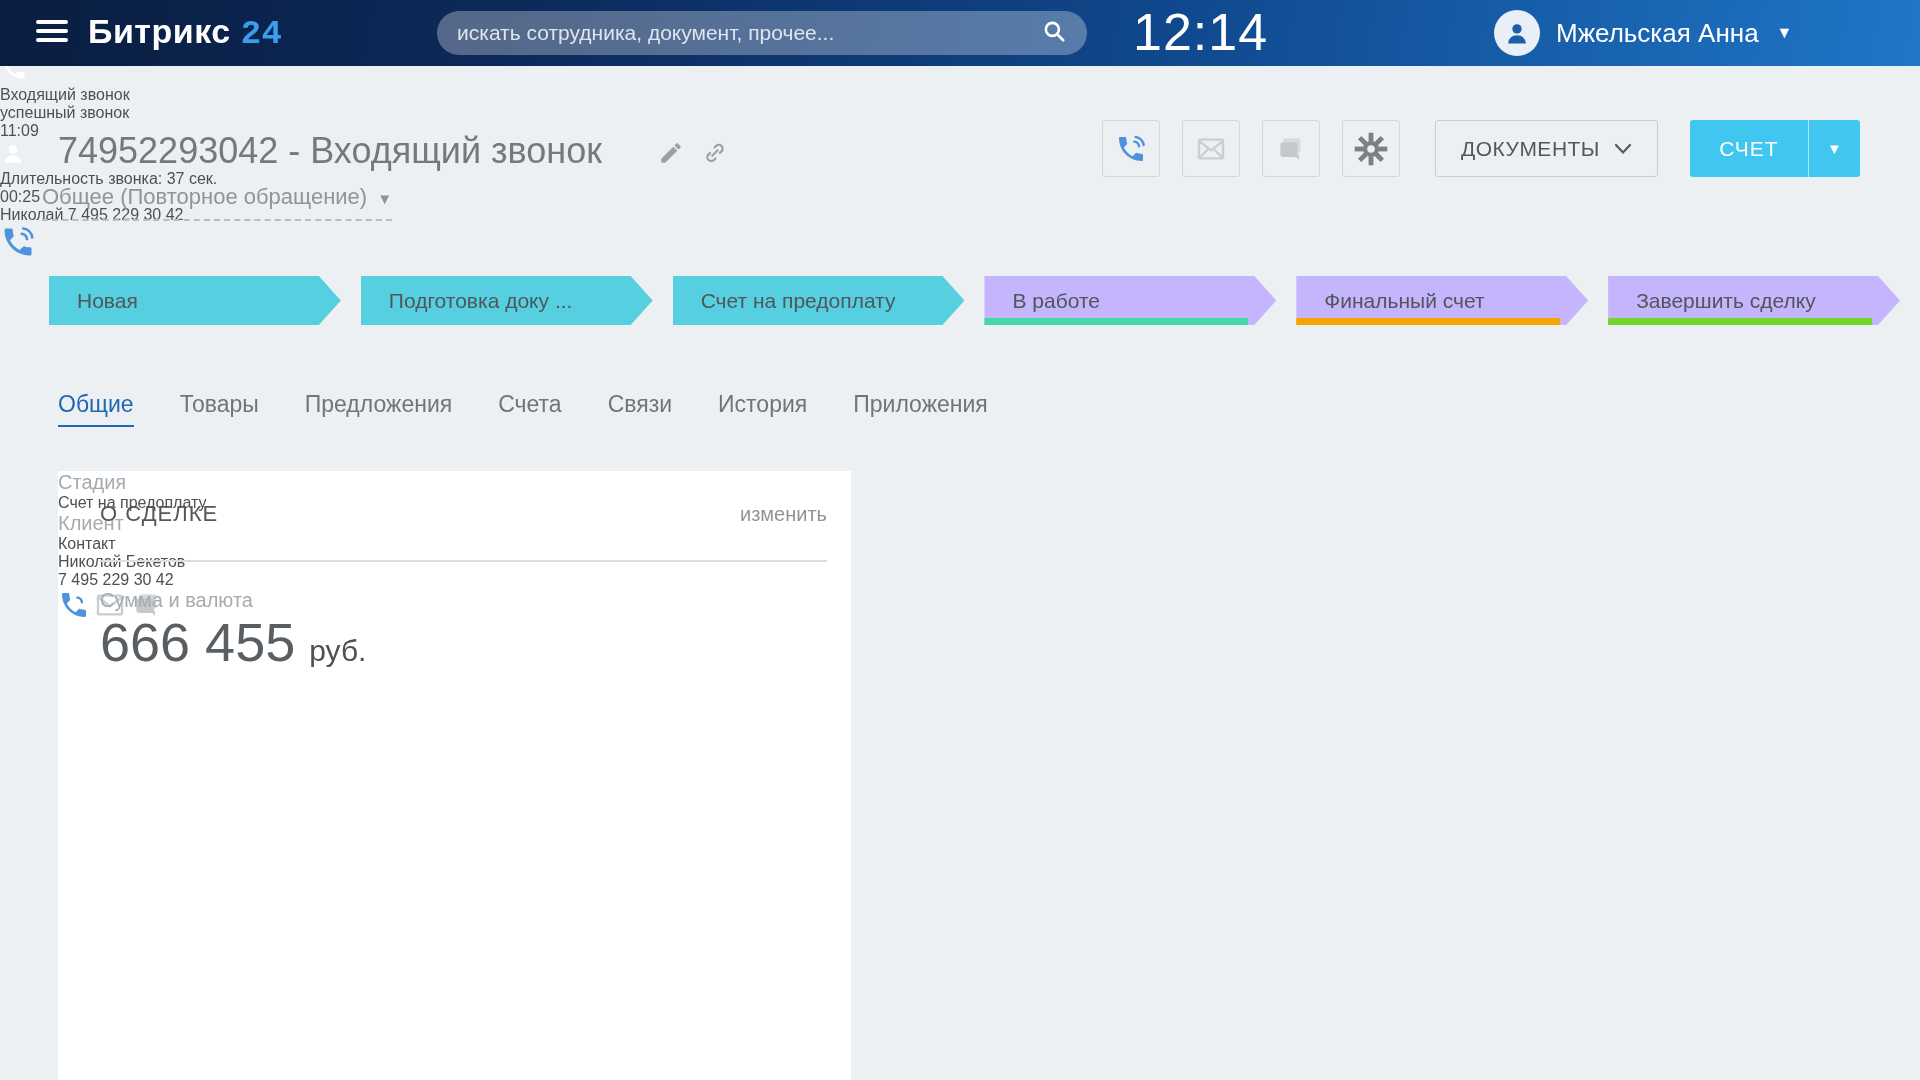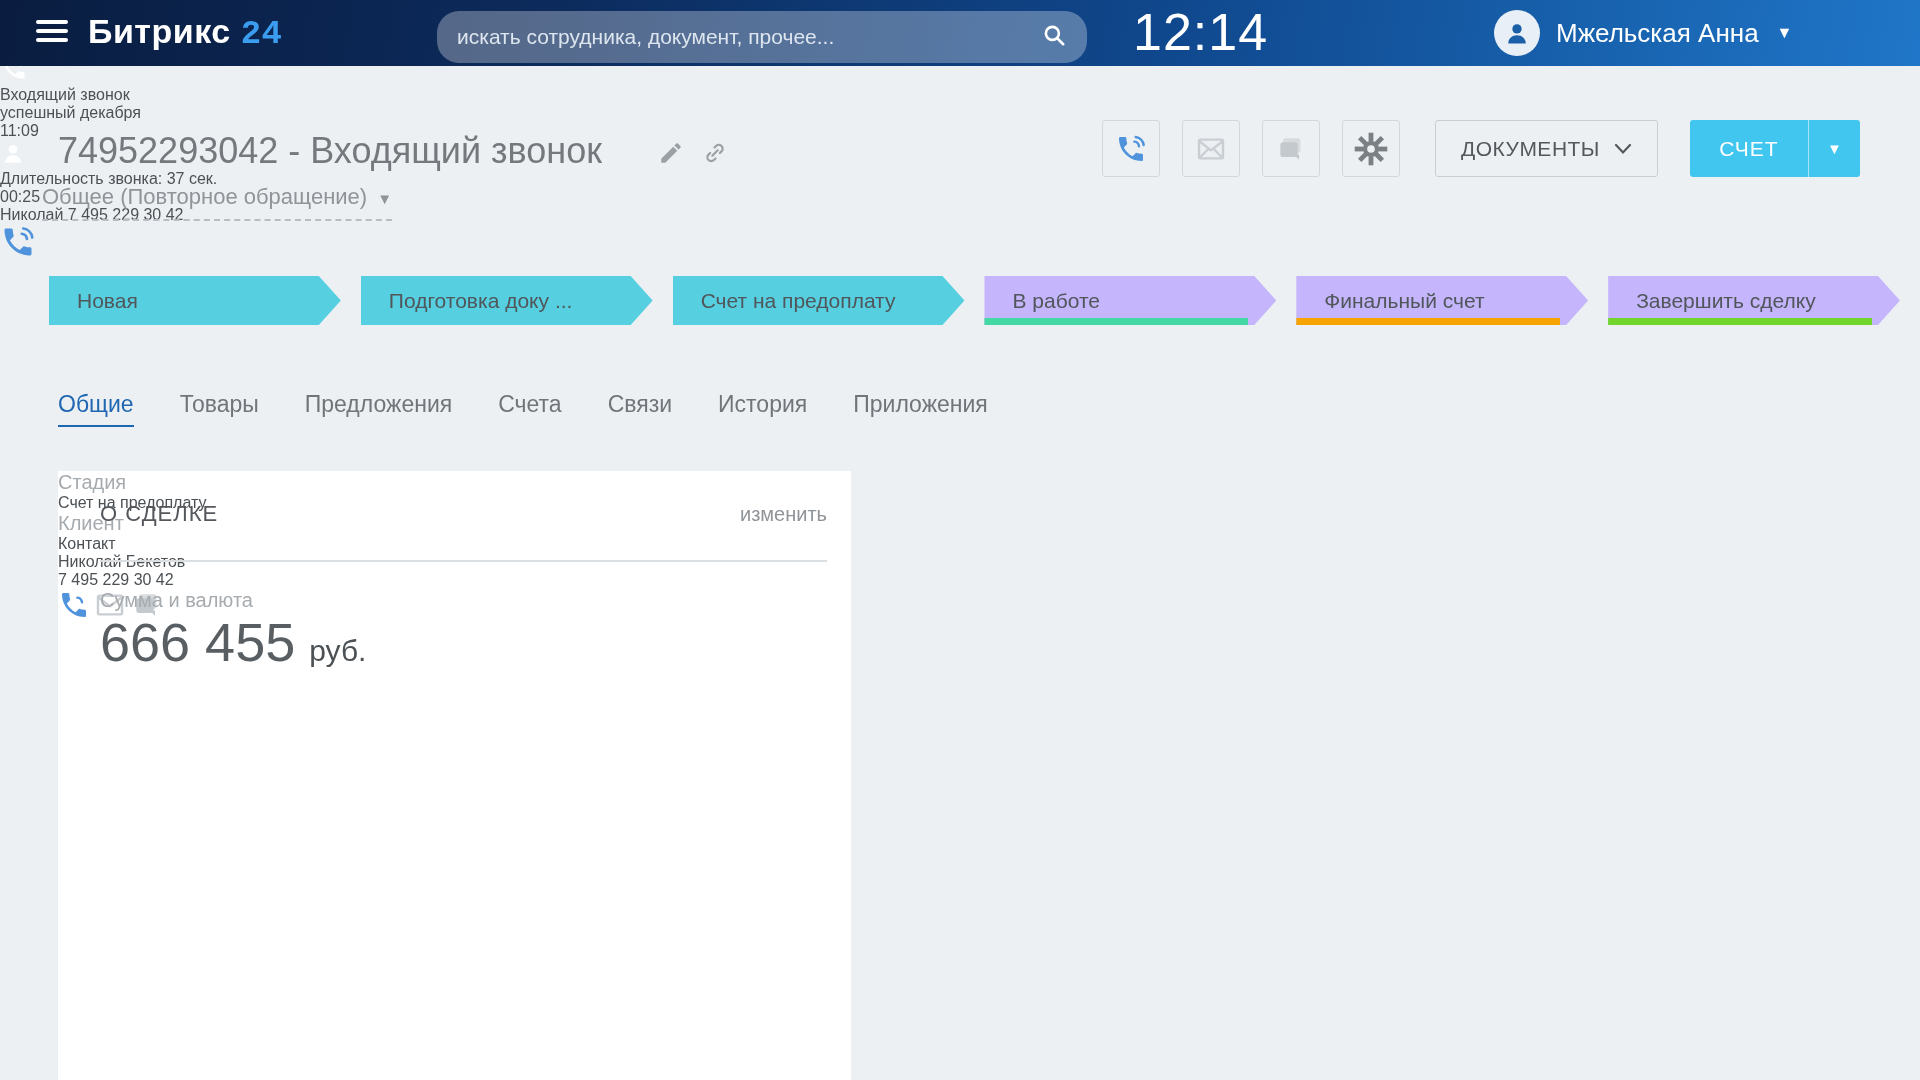--- a/index.html
+++ b/index.html
@@ -7,21 +7,21 @@
   body { font-family:"Liberation Sans","DejaVu Sans",sans-serif; background:#edf0f3; color:#4c5155; }
   #screen { position:relative; width:1920px; height:1080px; }
 
   
   .topbar { position:absolute; left:0; top:0; width:1920px; height:66px;
     background:linear-gradient(100deg,#0a1d40 0%,#0c2a5b 28%,#10498f 62%,#1a68b6 88%,#2076c8 100%); }
   .hamburger { position:absolute; left:36px; top:20px; width:32px; height:26px; cursor:pointer; }
   .hamburger span { display:block; height:4px; background:#fff; border-radius:2px; margin-bottom:5px; }
   .logo { position:absolute; left:88px; top:12px; font-size:34px; font-weight:bold; color:#fff; letter-spacing:0.5px; }
   .logo .logo24 { color:#359af0; color:#3a9df0; margin-left:10px;font-family:Liberation Mono, monospace; }
-  .search { position:absolute; left:437px; top:11px; width:650px; height:52px; border-radius:22px;
+  .search { position:absolute; left:437px; top:11px; width:650px; height:44px; border-radius:22px;
     background:rgba(255,255,255,0.30); display:flex; align-items:center; padding:0 20px; }
   .search input { flex:1; background:transparent; border:none; outline:none; font-size:21px; color:#fff;
     font-family:inherit; }
   .search input::placeholder { color:#dde5ee; opacity:1; }
   .clock { position:absolute; left:1133px; top:2px; width:180px; font-size:52px; color:#fff; letter-spacing:1px; }
   .user { position:absolute; left:1494px; top:10px; height:46px; display:flex; align-items:center; gap:16px; cursor:pointer; }
   .tb-avatar { width:46px; height:46px; border-radius:50%; background:#e9eff6; display:flex; align-items:center; justify-content:center; }
   .user-name { color:#fff; font-size:26px; }
   .user-caret { color:#fff; font-size:16px; margin-left:2px; }
 
@@ -327,21 +327,21 @@
 
   <div class="tl-circle" style="left:904px; top:775px;">
     <svg width="28" height="28" viewBox="0 0 24 24">
         <path fill="#fff" d="M6.62 10.79c1.44 2.83 3.76 5.14 6.59 6.59l2.2-2.2c.27-.27.67-.36 1.02-.24 1.12.37 2.33.57 3.57.57.55 0 1 .45 1 1V20c0 .55-.45 1-1 1-9.39 0-17-7.61-17-17 0-.55.45-1 1-1h3.5c.55 0 1 .45 1 1 0 1.25.2 2.45.57 3.57.11.35.03.74-.25 1.02l-2.2 2.2z"></path>
         <path fill="none" stroke="#fff" stroke-width="1.8" stroke-linecap="round" d="M14.5 6.5a4 4 0 0 1 3.5 3.5"></path>
       </svg>
   </div>
 
   <div class="panel panel2">
     <div class="call-title">Входящий звонок</div>
-    <div class="call-badge">успешный декабря</div>
+    <div class="call-badge">успешный звонок</div>
     <div class="call-time">11:09</div>
     <div class="call-avatar">
       <svg width="26" height="26" viewBox="0 0 24 24" fill="#fff">
           <circle cx="12" cy="8.5" r="4"></circle>
           <path d="M4.5 21c0-4.1 3.4-7 7.5-7s7.5 2.9 7.5 7z"></path>
         </svg>
     </div>
     <div class="call-duration">Длительность звонка: 37 сек.</div>
     <div class="player">
       <span class="play-btn"><span class="play-tri"></span></span>

